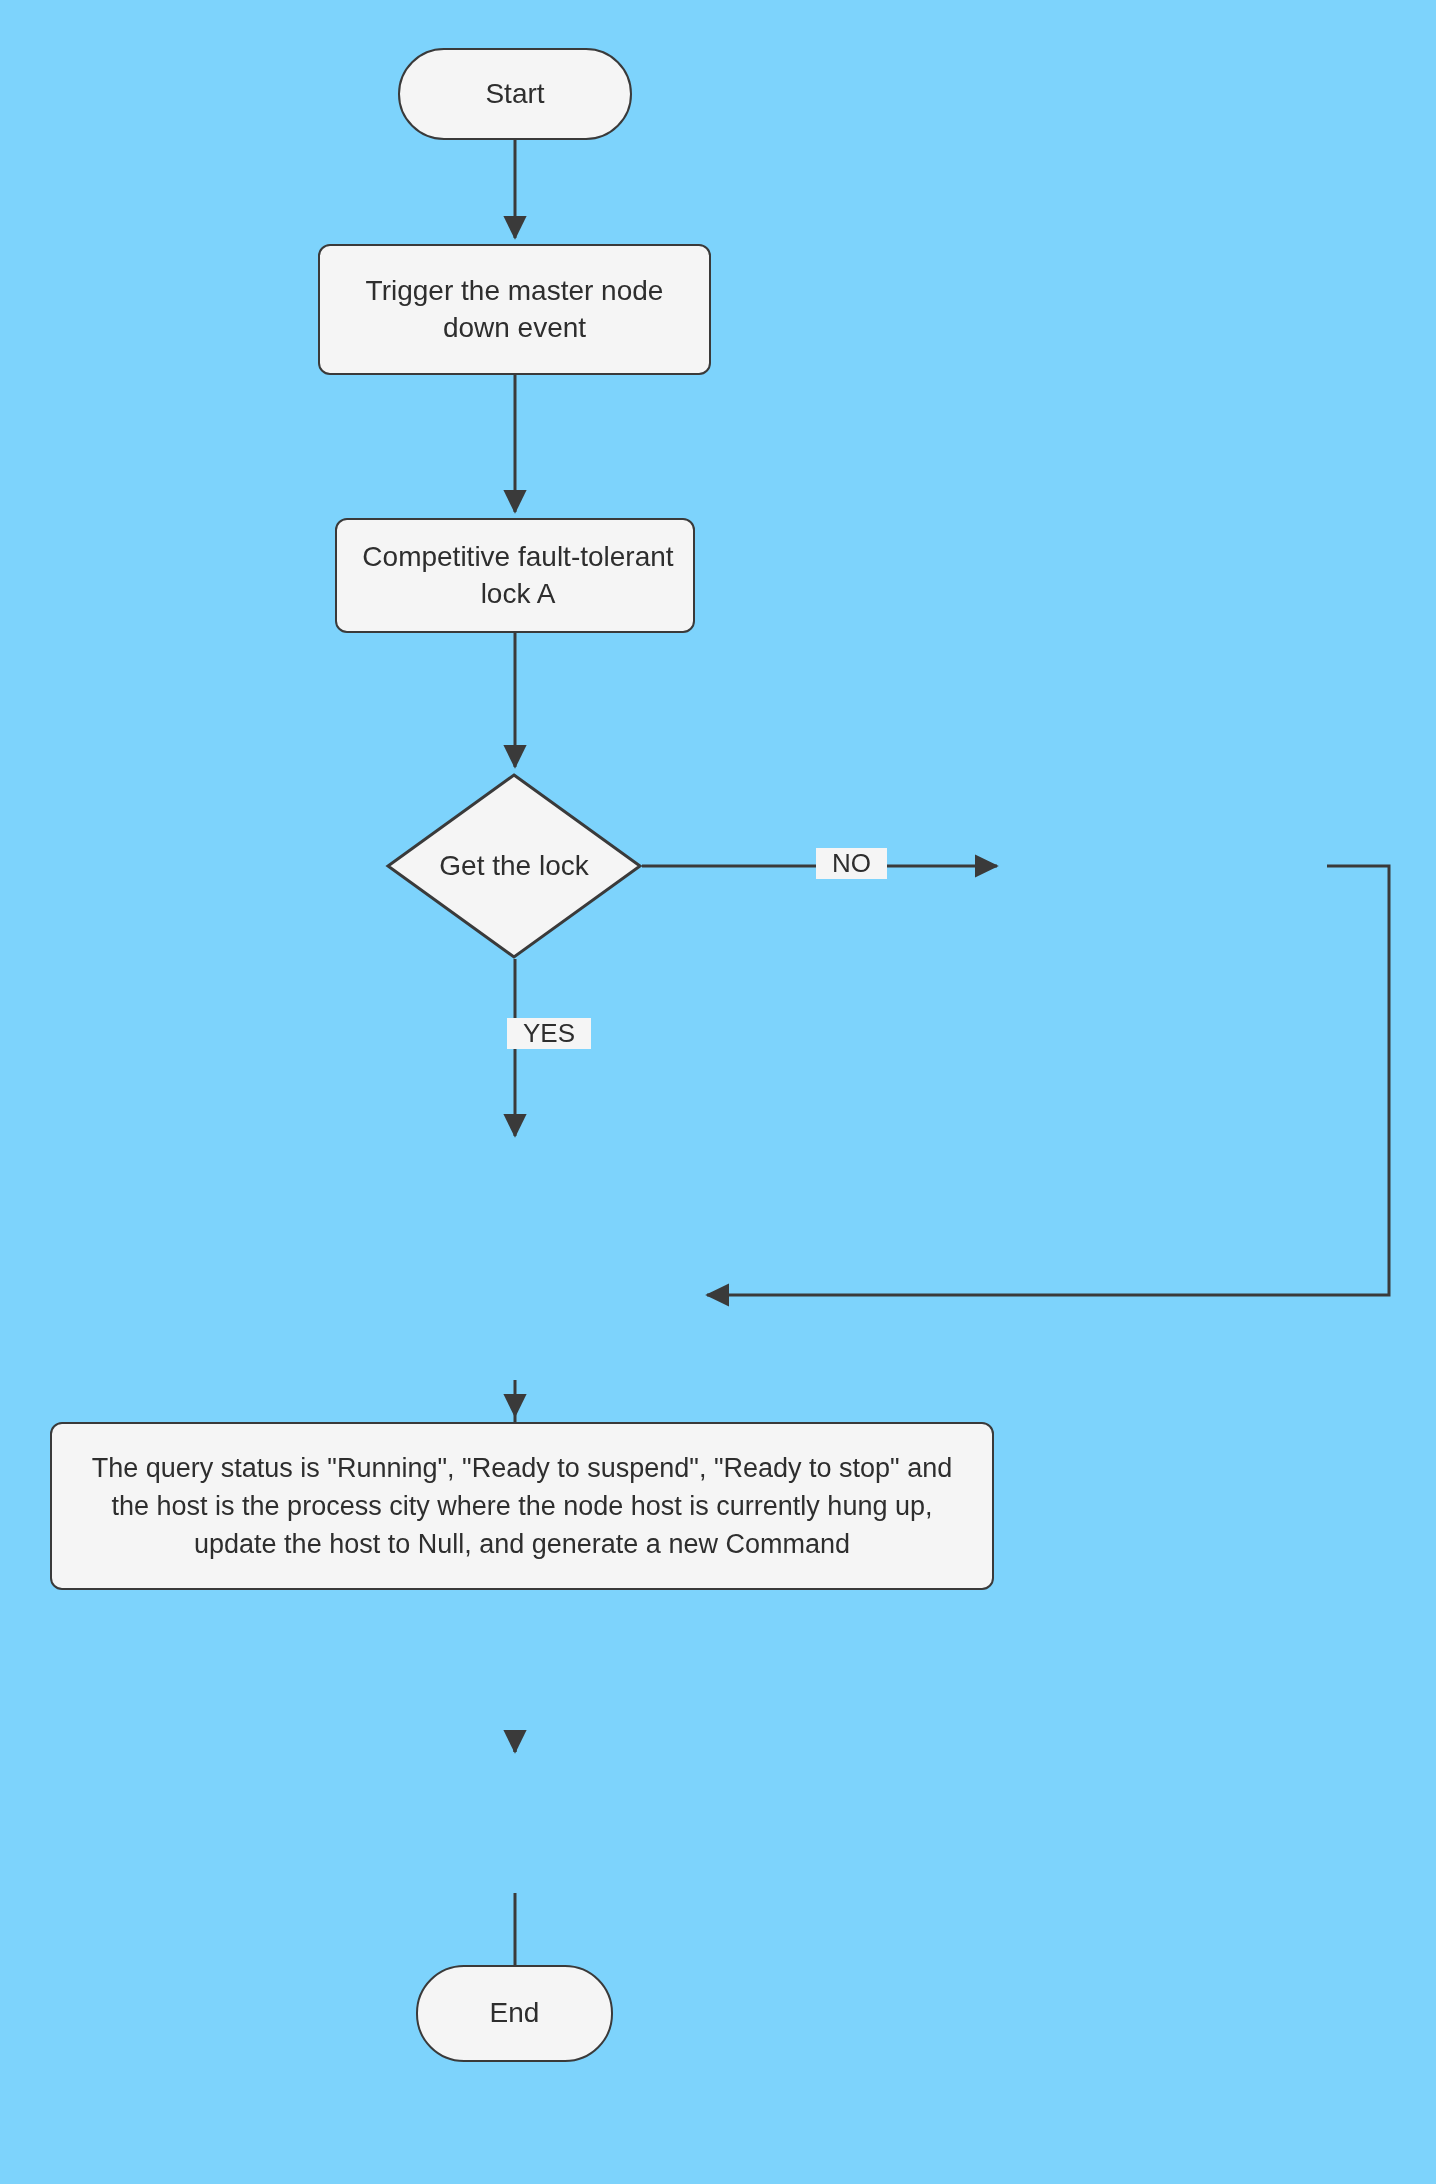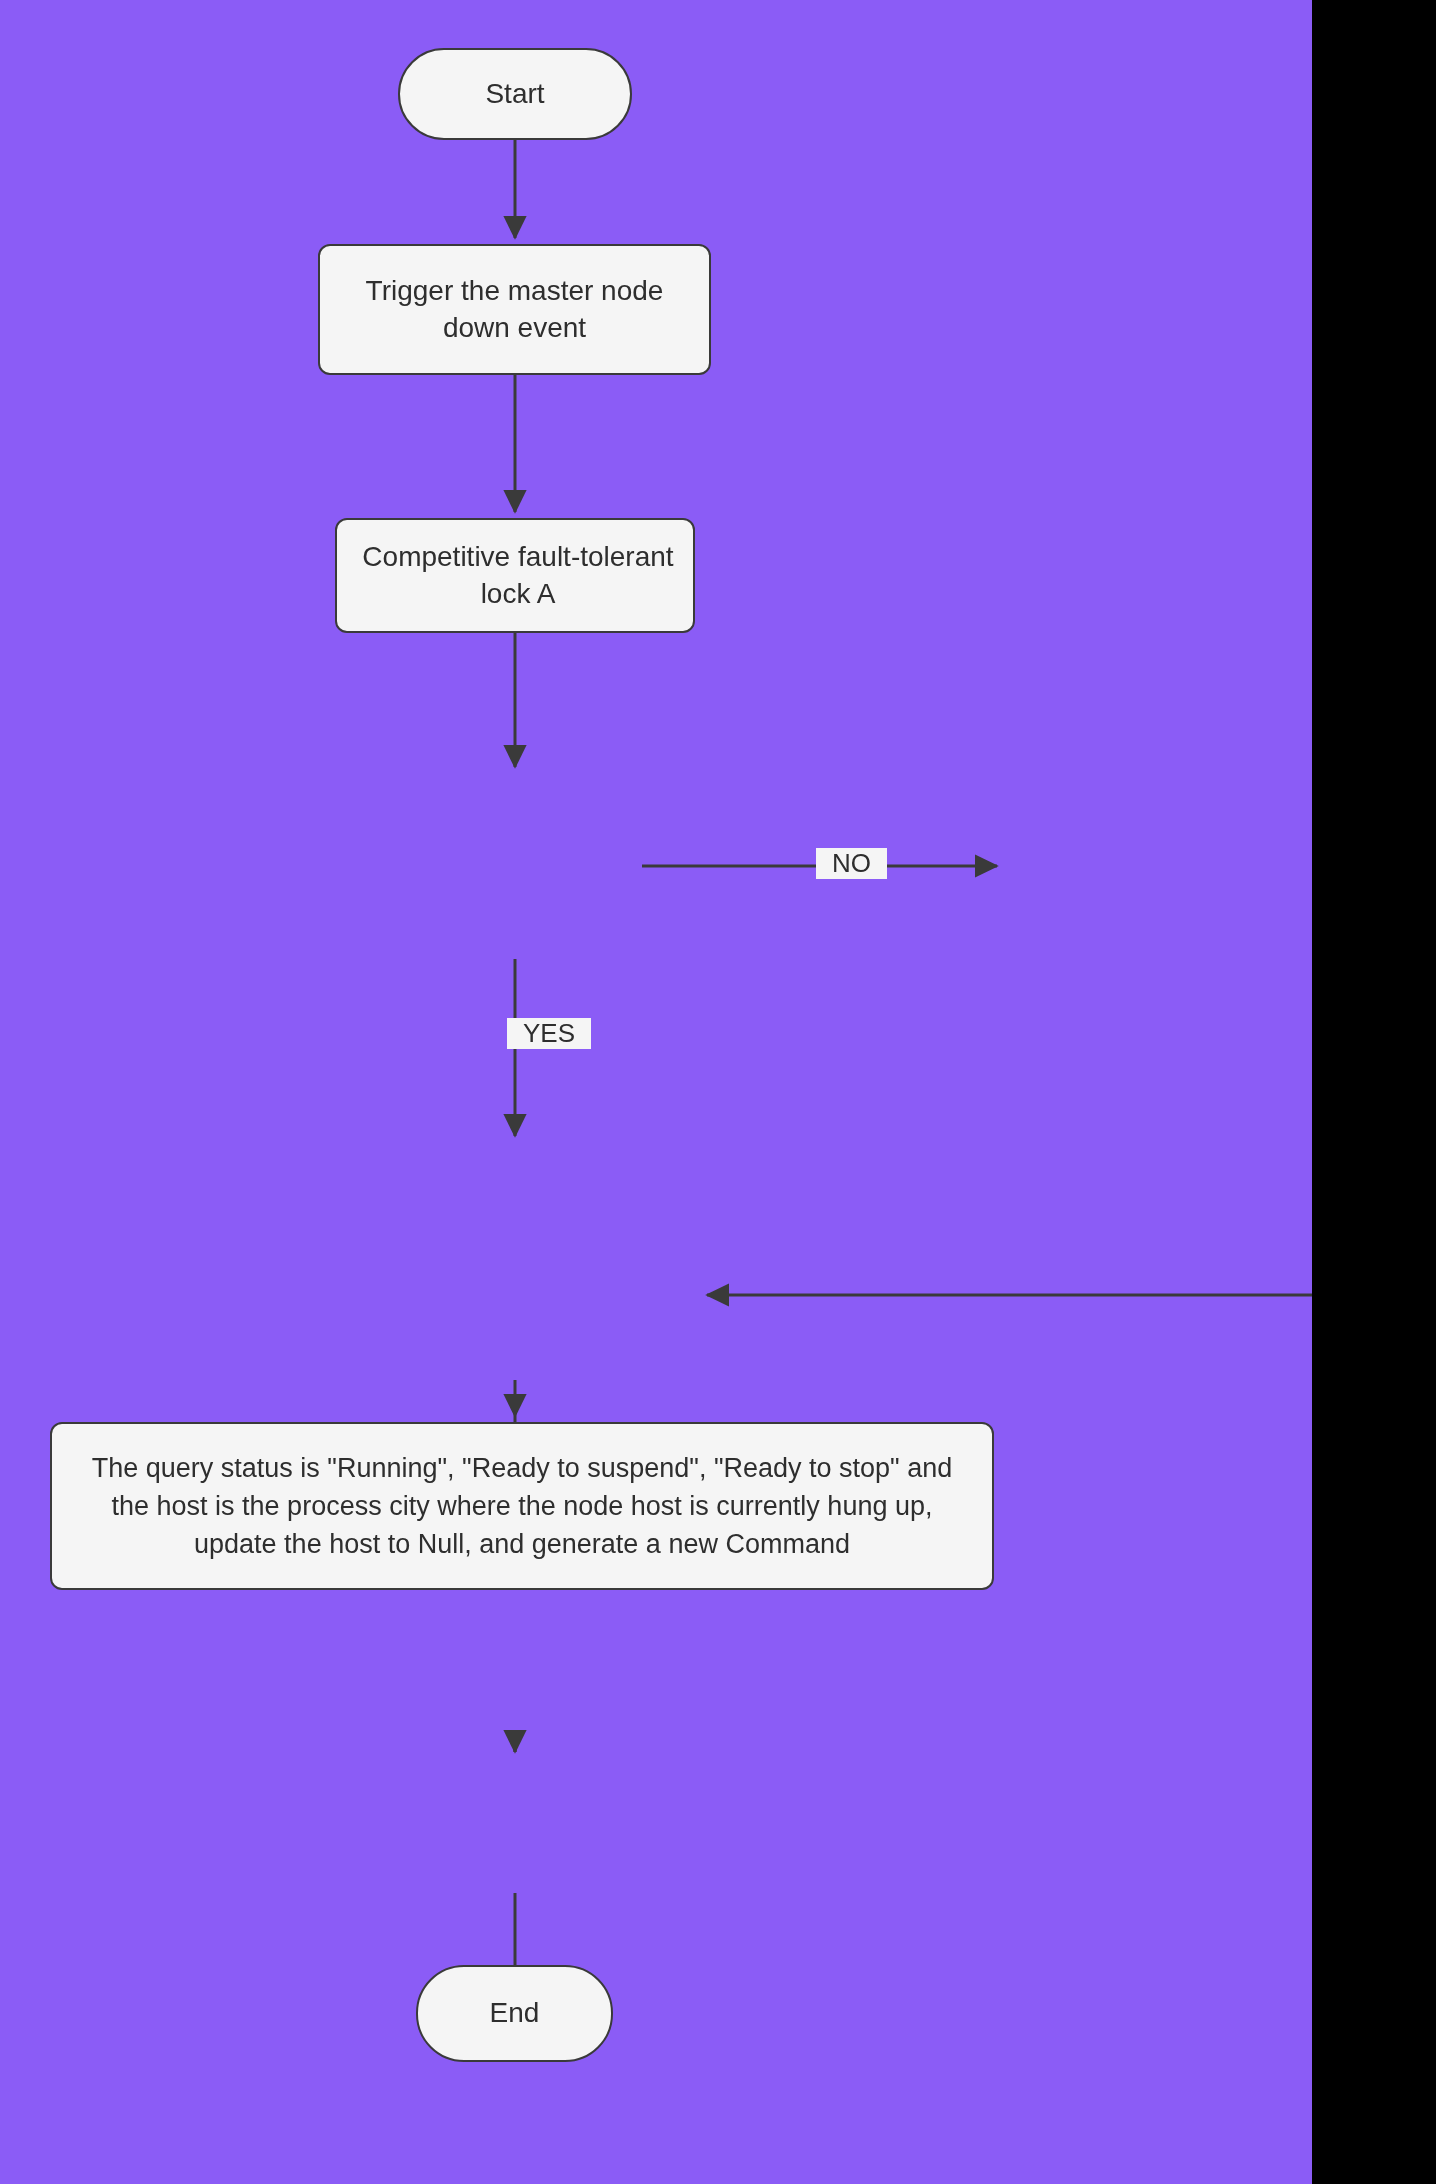--- a/index.html
+++ b/index.html
@@ -5,23 +5,23 @@
   html, body {
     margin: 0;
     padding: 0;
     background: #000000;
   }
   body {
     font-family: "Liberation Sans", sans-serif;
   }
   #canvas {
     position: relative;
-    width: 1312px;
+    width: 1436px;
     height: 2184px;
-    background: #8b5cf6;
+    background: #7dd3fc;
     overflow: hidden;
     text-decoration: underline;
   }
   .node {
     position: absolute;
     box-sizing: border-box;
     background: #f5f5f5;
     border: 2px solid #3a3a3a;
     color: #2e2e2e;
     display: flex;
@@ -122,20 +122,26 @@
   </div>
 
   <div class="node process" style="left:318px; top:244px; width:393px; height:131px;">
     <span>Trigger the master node down event</span>
   </div>
 
   <div class="node process" style="left:335px; top:518px; width:360px; height:115px;padding-left:16px;">
     <span>Competitive fault-tolerant lock A</span>
   </div>
 
+  <div class="diamond-wrap" style="left:386px; top:773px; width:256px; height:186px;">
+    <svg width="256" height="186" viewBox="0 0 256 186" xmlns="http://www.w3.org/2000/svg">
+      <polygon points="128,2 254,93 128,184 2,93" fill="#f5f5f5" stroke="#3a3a3a" stroke-width="3"></polygon>
+    </svg>
+    <div class="diamond-label">Get the lock</div>
+  </div>
 
   <div class="edge-label" style="left:800px; top:848px;">NO</div>
 
   <div class="edge-label" style="left:491px; top:1018px;">YES</div>
 
 
 
   <div class="node process wide" style="left:50px; top:1422px; width:944px; height:168px;">
     <span>The query status is "Running", "Ready to suspend", "Ready to stop" and the host is the process city where the node host is currently hung up, update the host to Null, and generate a new Command</span>
   </div>

